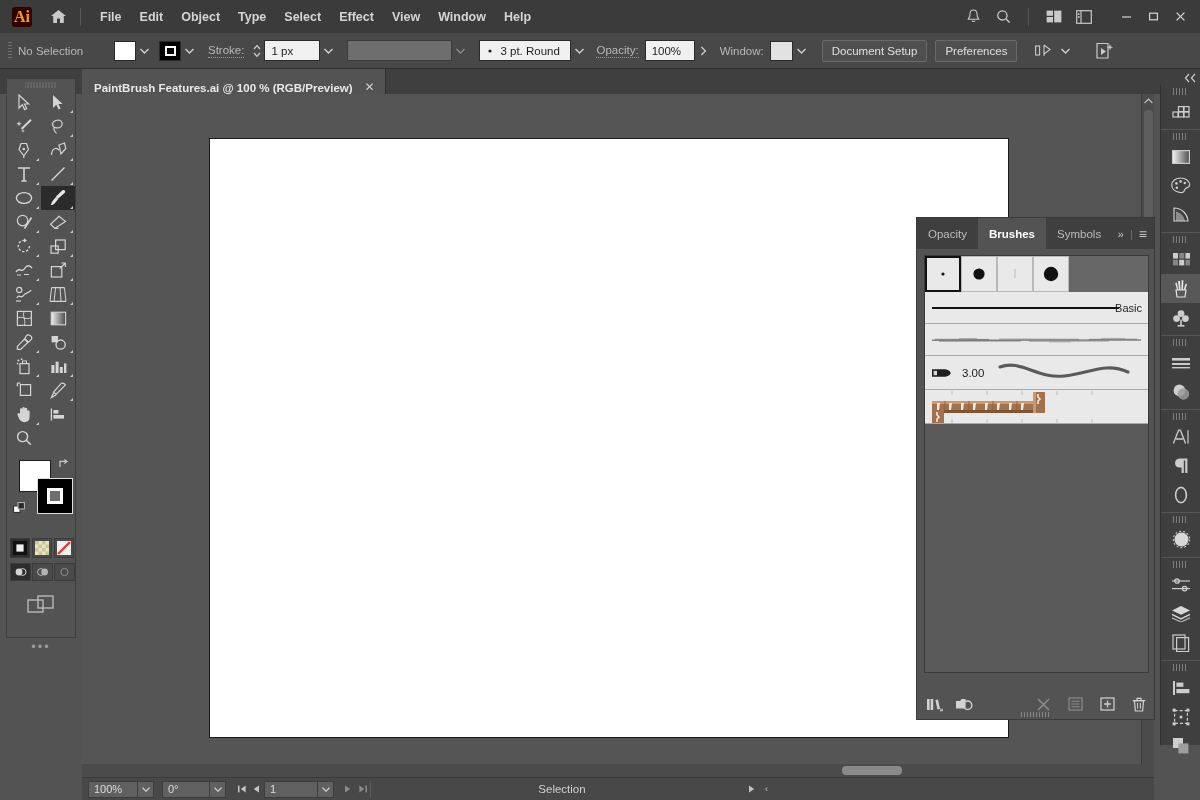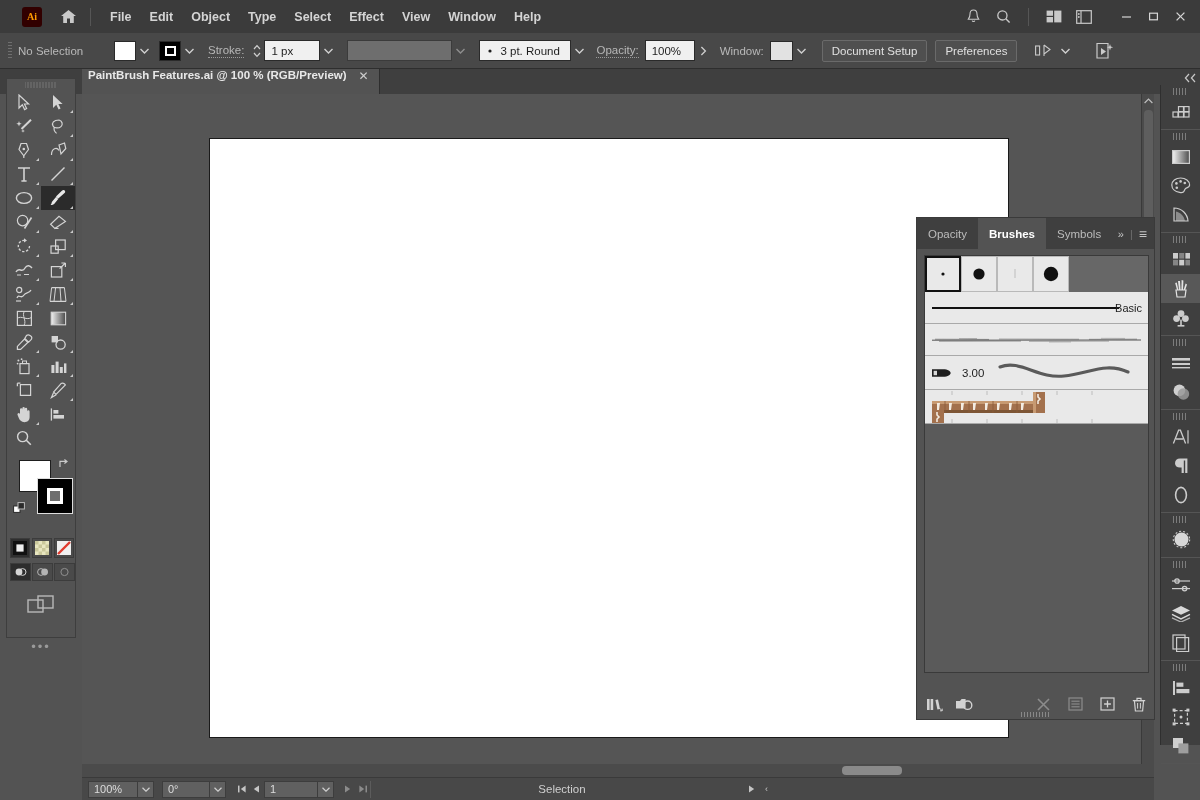--- a/index.html
+++ b/index.html
@@ -13,22 +13,22 @@
     user-select: none;
   }
   #app { position: relative; width: 1200px; height: 800px; }
 
   
   .menubar {
     position: absolute; left:0; top:0; width:1200px; height:33px;
     background:#3b3b3b; display:flex; align-items:center;
   }
   .ai-logo {
-    width:20px; height:20px; margin-left:22px; border-radius:3px;
-    background:#310000; color:#ff9a00; font-size:10px; font-weight:bold;
+    width:20px; height:20px; margin-left:12px; border-radius:3px;
+    background:#310000; color:#ff9a00; font-size:16px; font-weight:bold;
     display:flex; align-items:center; justify-content:center;
     font-family:"Liberation Serif", serif;
   }
   .home-icon { margin-left:14px; width:24px; height:24px; display:flex; align-items:center; justify-content:center; }
   .mb-sep { width:1px; height:18px; background:#565656; margin:0 10px; }
   .menu-item {
     padding:5px 9px; color:#d4d4d4; font-size:12.5px; cursor:default; white-space:nowrap;font-weight:bold;
   }
   .mb-right { margin-left:auto; display:flex; align-items:center; height:33px; }
   .mb-ico { width:30px; height:33px; display:flex; align-items:center; justify-content:center; }
@@ -63,21 +63,21 @@
   .style-swatch { width:23px; height:20px; background:#e2e2e2; border:1px solid #2a2a2a; }
 
   
   .tabbar { position:absolute; left:0; top:69px; width:1200px; height:25px; background:#3f3f3f; }
   .collapse-arrows {
     position:absolute; left:6px; top:0; width:26px; height:25px;
     display:flex; align-items:center; justify-content:center; color:#c8c8c8; font-size:10px;
   }
   .doctab {
     position:absolute; left:82px; top:0; height:25px; background:#535353;
-    border-right:1px solid #2e2e2e; display:flex; align-items:flex-start; padding:0 10px 0 6px;
+    border-right:1px solid #2e2e2e; display:flex; align-items:flex-end; padding:0 10px 0 12px;
   }
   .doctab .title { color:#e8e8e8; font-size:11.5px; font-weight:bold; white-space:nowrap; }
   .doctab .x { margin-left:12px; color:#cfcfcf; font-size:12px; }
 
   
   .toolbar {
     position:absolute; left:6px; top:78px; width:70px; height:560px;
     background:#535353; border:1px solid #3e3e3e;
   }
   .tb-grip { height:10px; background:repeating-linear-gradient(to right,#767676 0 1px,transparent 1px 3px);

